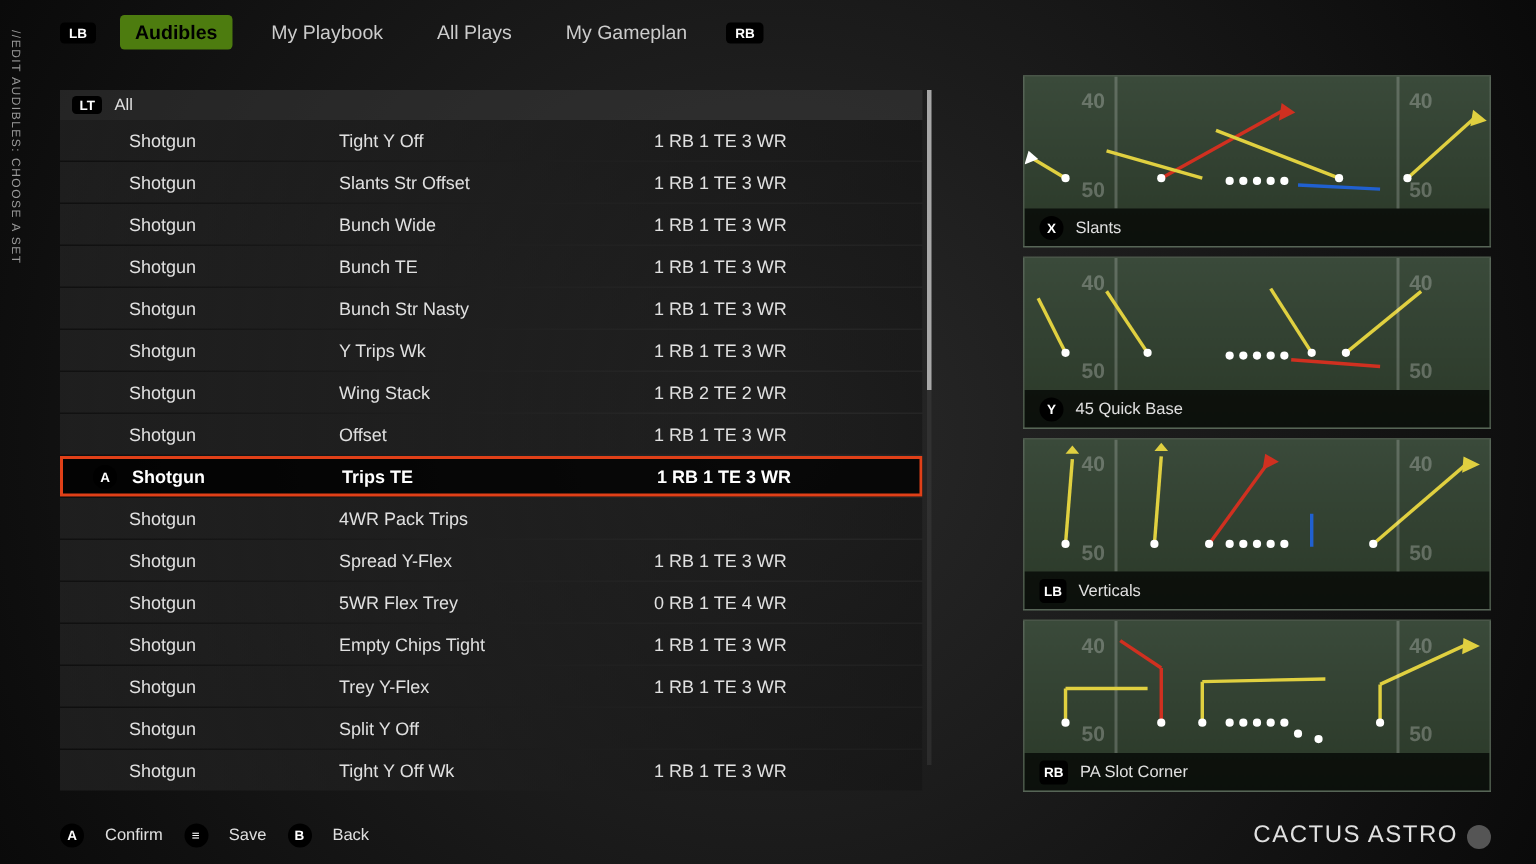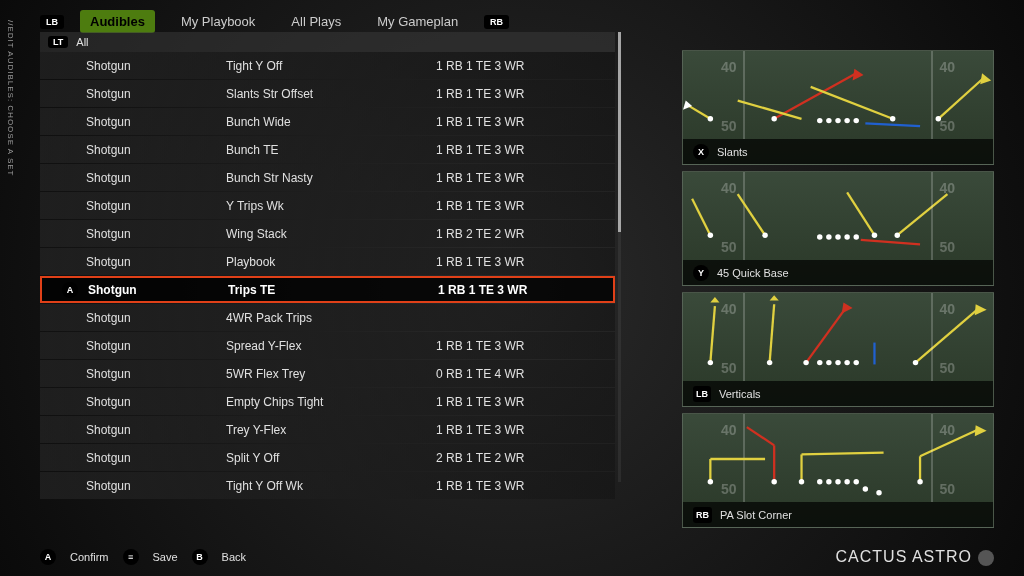--- a/index.html
+++ b/index.html
@@ -50,21 +50,21 @@
   }
   
   .nav-tab.active {
     background: #4d7c0f;
     color: #000;
     font-weight: bold;
   }
   
   .main-area {
     position: absolute;
-    top: 32px;
+    top: 60px;
     left: 40px;
     width: 575px;
     height: 480px;
   }
   
   .filter-row {
     display: flex;
     align-items: center;
     padding: 4px 8px;
     background: rgba(60,60,60,0.5);
@@ -320,21 +320,21 @@
       </div>
       <div class="play-row">
         <span class="row-spacer"></span>
         <span class="col-formation">Shotgun</span>
         <span class="col-play">Wing Stack</span>
         <span class="col-pers">1 RB 2 TE 2 WR</span>
       </div>
       <div class="play-row">
         <span class="row-spacer"></span>
         <span class="col-formation">Shotgun</span>
-        <span class="col-play">Playbook</span>
+        <span class="col-play">Offset</span>
         <span class="col-pers">1 RB 1 TE 3 WR</span>
       </div>
       <div class="play-row selected">
         <span class="row-btn">A</span>
         <span class="col-formation">Shotgun</span>
         <span class="col-play">Trips TE</span>
         <span class="col-pers">1 RB 1 TE 3 WR</span>
       </div>
       <div class="play-row">
         <span class="row-spacer"></span>
@@ -362,21 +362,20 @@
       <div class="play-row">
         <span class="row-spacer"></span>
         <span class="col-formation">Shotgun</span>
         <span class="col-play">Trey Y-Flex</span>
         <span class="col-pers">1 RB 1 TE 3 WR</span>
       </div>
       <div class="play-row">
         <span class="row-spacer"></span>
         <span class="col-formation">Shotgun</span>
         <span class="col-play">Split Y Off</span>
-        <span class="col-pers">2 RB 1 TE 2 WR</span>
       </div>
       <div class="play-row">
         <span class="row-spacer"></span>
         <span class="col-formation">Shotgun</span>
         <span class="col-play">Tight Y Off Wk</span>
         <span class="col-pers">1 RB 1 TE 3 WR</span>
       </div>
     </div>
   <div class="scroll-track">
       <div class="scroll-thumb"></div>

